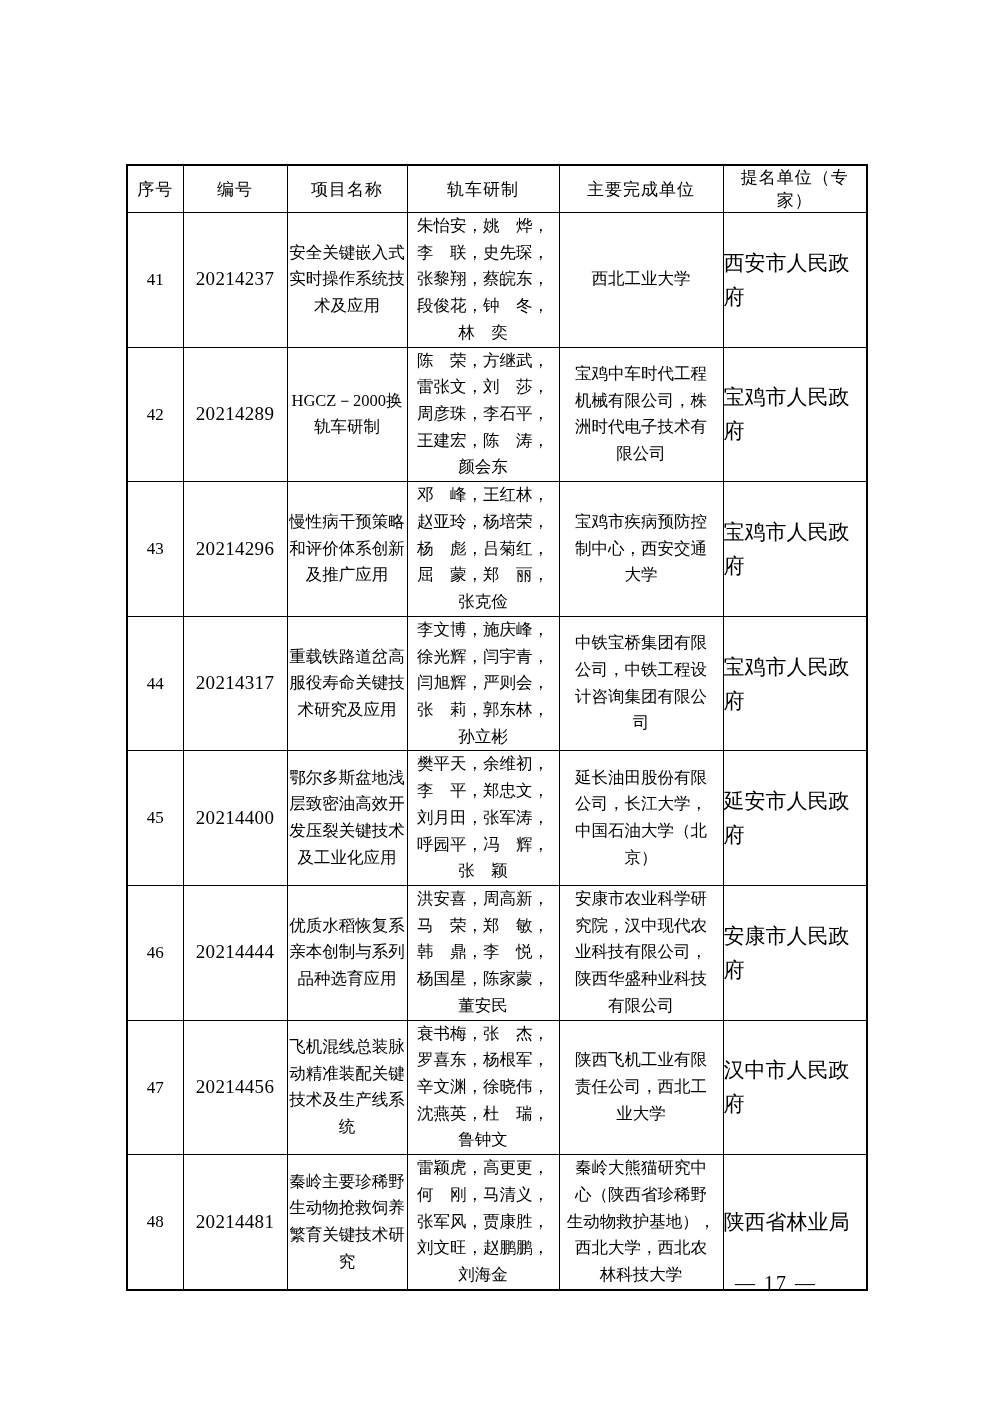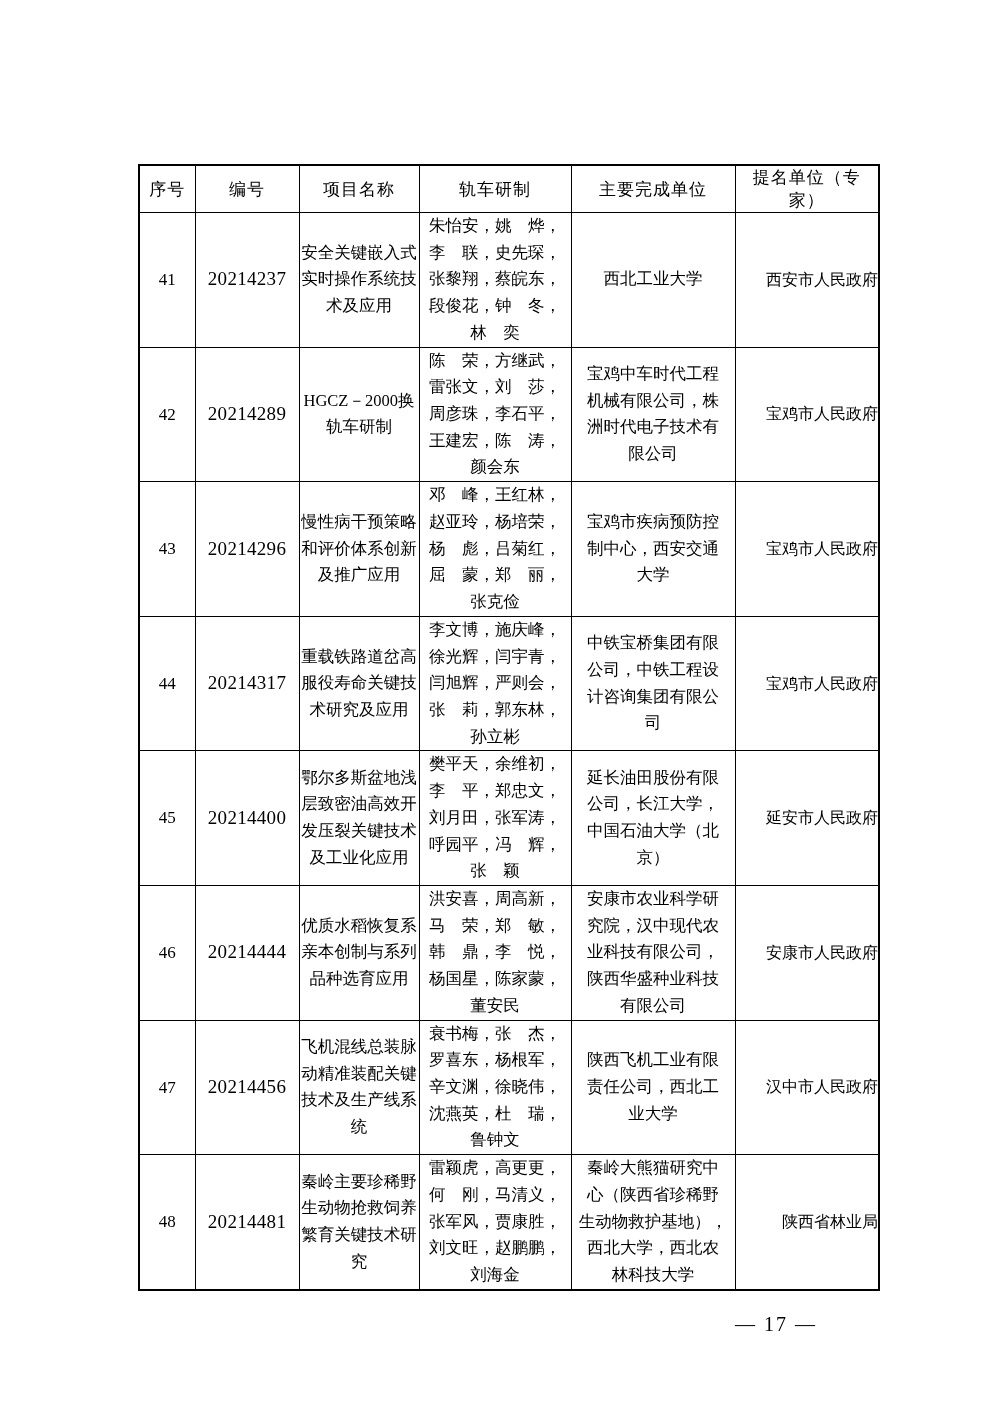--- a/index.html
+++ b/index.html
@@ -19,21 +19,21 @@
   .page {
     position: absolute;
     left: 0;
     top: 0;
     width: 992px;
     height: 1403px;
   }
 
   .award-table {
     position: absolute;
-    left: 138px;
+    left: 126px;
     top: 164px;
     width: 740px;
     border-collapse: collapse;
     table-layout: fixed;
   }
 
   .award-table td,
   .award-table th {
     border: 1px solid #000000;
     padding: 0;
@@ -79,43 +79,42 @@
     font-size: 19px;
     letter-spacing: 0.3px;
   }
 
   .c-text {
     text-align: center;
     padding: 9px 6px 9px 8px;
   }
 
   .c-nom-cell {
-    text-align: right;
-    font-size: 16px;
+    text-align: left;
+    font-size: 21px;
   }
 
   .line {
     display: block;
     white-space: pre;
   }
 
   .page-footer {
     position: absolute;
     left: 0;
     top: 1272px;
     width: 992px;
     text-align: center;
     font-size: 20px;
     letter-spacing: 2px;
     padding-right: 0;
   }
   .page-footer .inner {
     display: inline-block;
     margin-left: 560px;
-    margin-top: 41px;
   }
 </style>
 </head>
 <body>
 
 <div class="page">
 
   <table class="award-table">
     <colgroup>
       <col class="c-seq">

